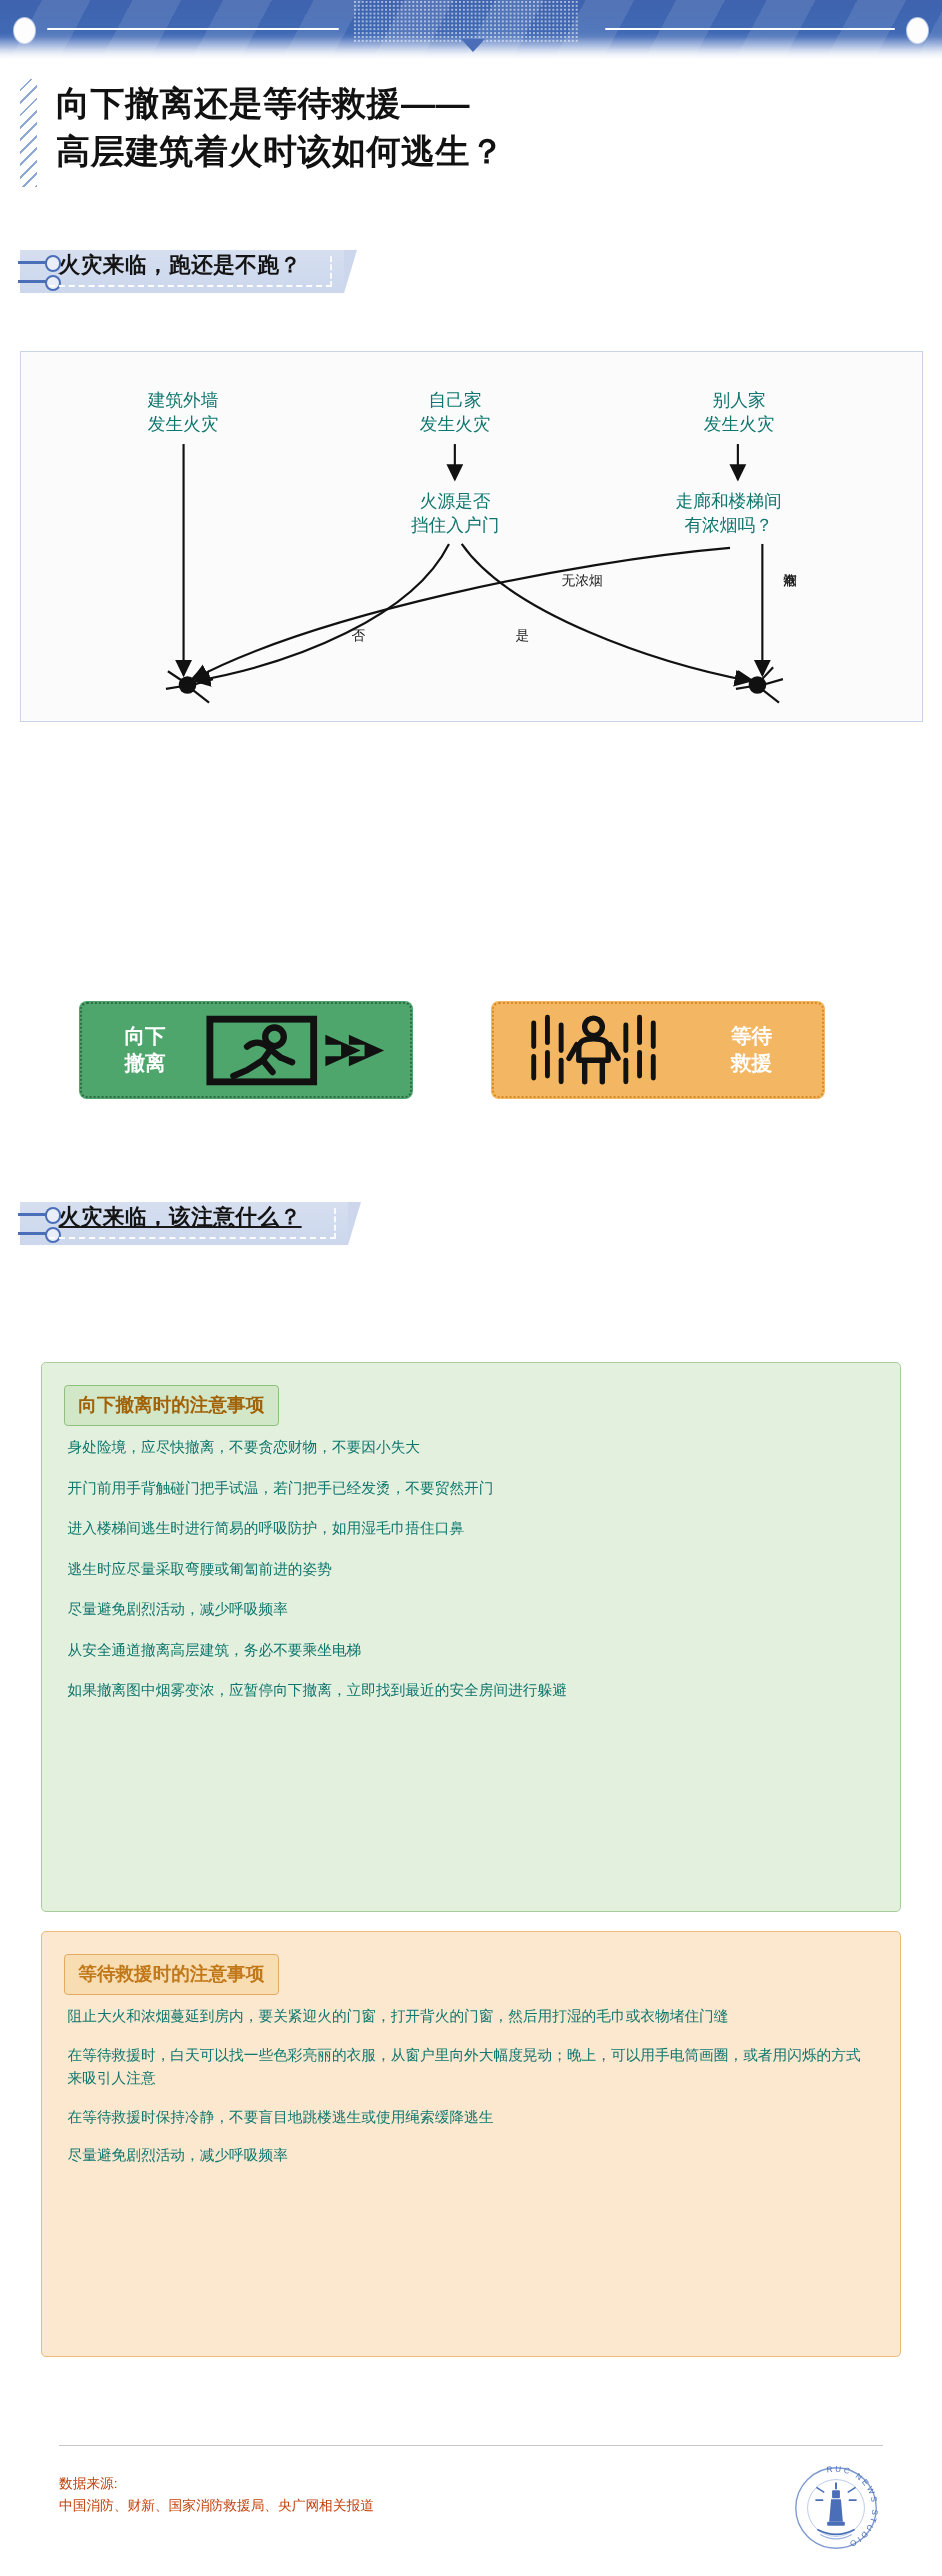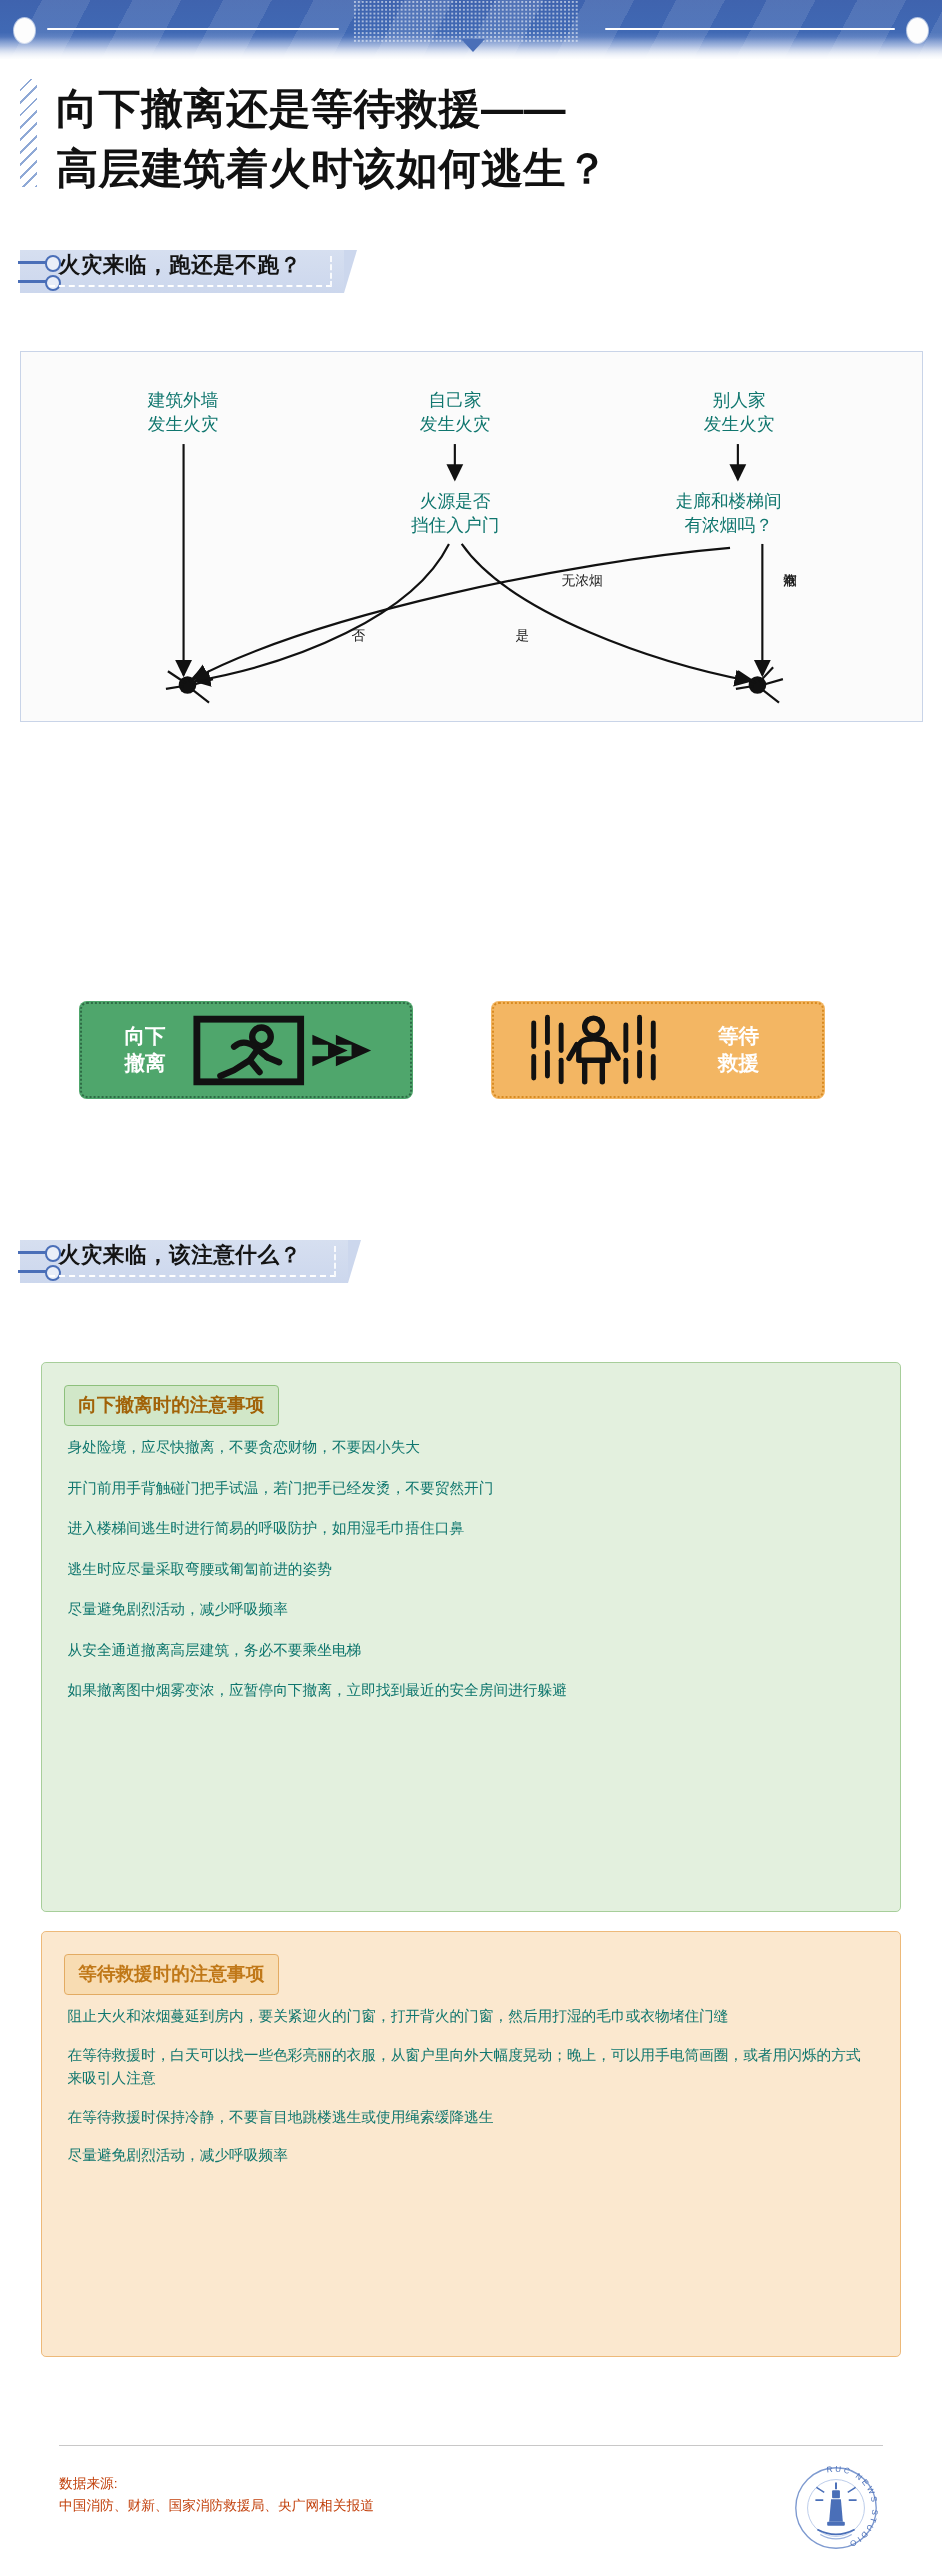--- a/index.html
+++ b/index.html
@@ -73,21 +73,21 @@
       #8fa9d6 0px, #8fa9d6 2px,
       #ffffff 2px, #ffffff 8.8px
     );
   }
 
   
   .page-title {
     position: absolute;
     left: 56px; top: 79px;
     width: 805px;
-    font-size: 42px;
+    font-size: 34px;
     font-weight: bold;
     line-height: 1.42;
     letter-spacing: 0.5px;
     color: #111111;
   }
   .page-title .ln { display: block; white-space: nowrap; }
 
   
   .section-head {
     position: absolute;
@@ -166,20 +166,21 @@
     line-height: 1.1;
   }
 
   
   .outcome {
     position: absolute;
     height: 98px;
     border-radius: 7.9px;
     display: flex;
     align-items: center;
+    gap: 13px;
   }
   .outcome.green {
     background: #4fa66c;
     outline: 2.9px dotted #2e6b45;
     outline-offset: -3.9px;
   }
   .outcome.orange {
     background: #f3b663;
     outline: 2.9px dotted #d88b22;
     outline-offset: -3.9px;
@@ -378,21 +379,21 @@
     <path d="M60,38 C60,30 66,28 75,28 C84,28 90,30 90,38 L90,50 L60,50 Z" fill="none" stroke="#111" stroke-width="5.5" stroke-linejoin="round"></path>
     <path d="M66,52 L66,72 M84,52 L84,72" fill="none" stroke="#111" stroke-width="5.5" stroke-linecap="round"></path>
     <path d="M58,34 L50,48 M92,34 L100,48" fill="none" stroke="#111" stroke-width="5.5" stroke-linecap="round"></path>
   </svg>
   <div class="otext" style="margin-left:33px; width:77px;">
     <div>等待</div>
     <div>救援</div>
   </div>
 </div>
 
-<div class="section-head" style="left:19.6px; top:1240px; width:328px;">
+<div class="section-head" style="left:19.6px; top:1202px; width:328px;text-decoration:underline;">
   <div class="sh-pin p1"></div>
   <div class="sh-pin p2"></div>
   <div class="inner-dash"></div>
   <div class="label">火灾来临，该注意什么？</div>
   <div class="tail"></div>
 </div>
 
 <div class="tips green" style="left:41px; top:1362px; width:860px; height:550px;">
   <div class="tips-title">向下撤离时的注意事项</div>
   <div class="tips-list">

